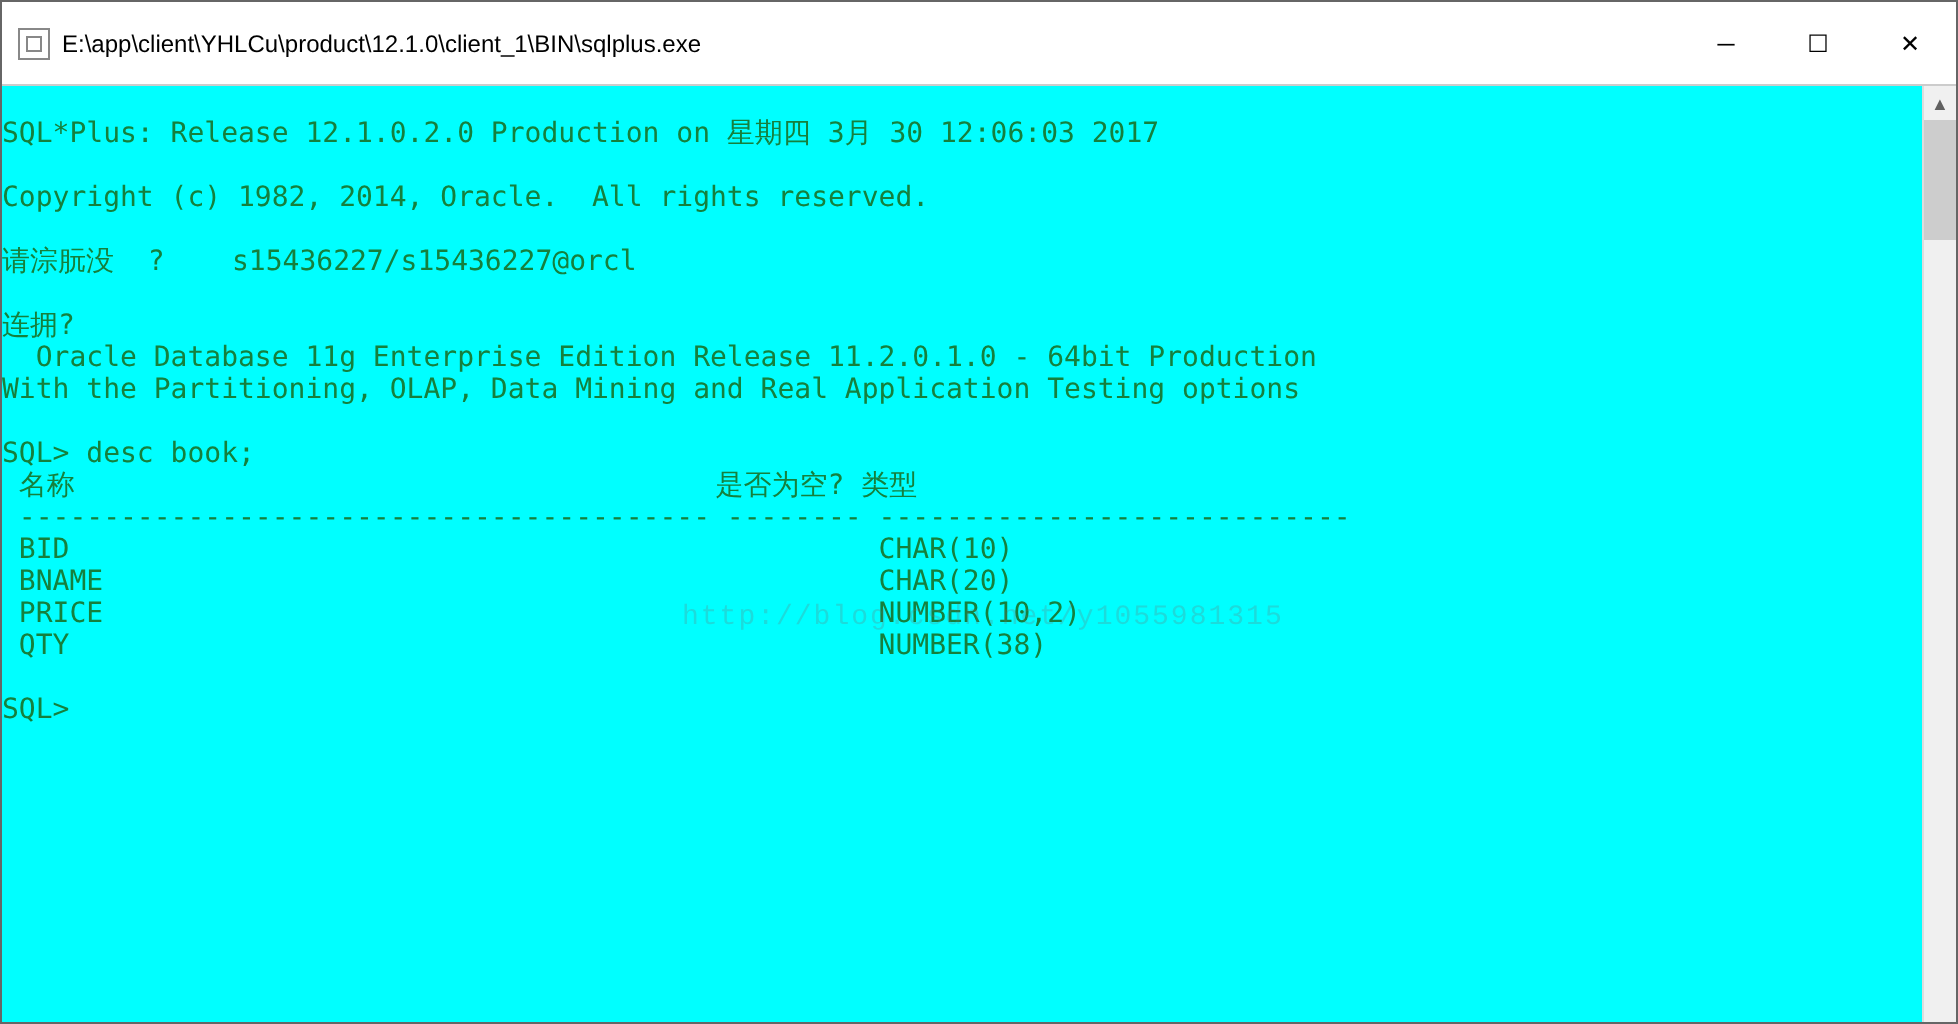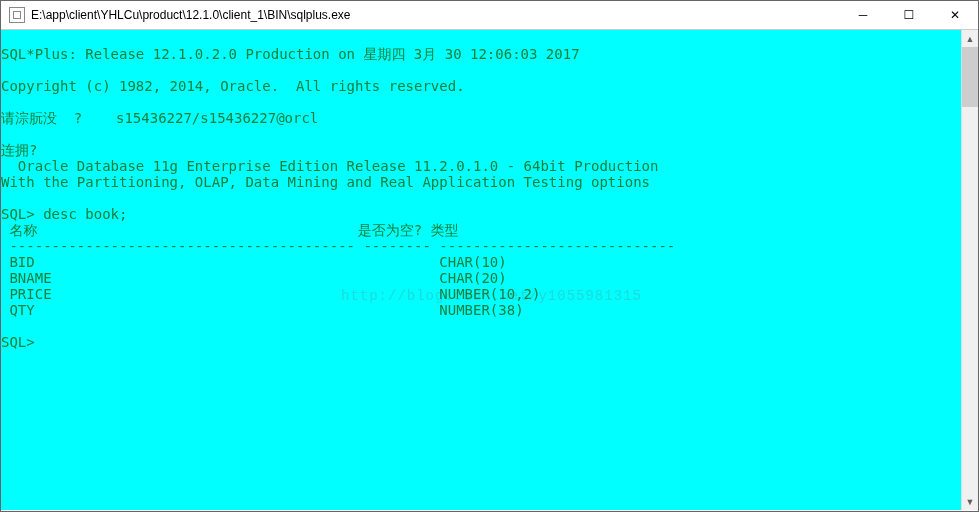--- a/index.html
+++ b/index.html
@@ -7,21 +7,21 @@
   margin: 0;
   padding: 0;
   background: #fff;
   font-family: "Segoe UI", Tahoma, sans-serif;
   width: 979px;
   height: 512px;
   overflow: hidden;
   border: 1px solid #666;
 }
 .titlebar {
-  height: 29px;
+  height: 42px;
   background: #fff;
   display: flex;
   align-items: center;
   border-bottom: 1px solid #ccc;
 }
 .titlebar .icon {
   width: 16px;
   height: 16px;
   margin: 0 6px 0 8px;
   display: inline-block;

